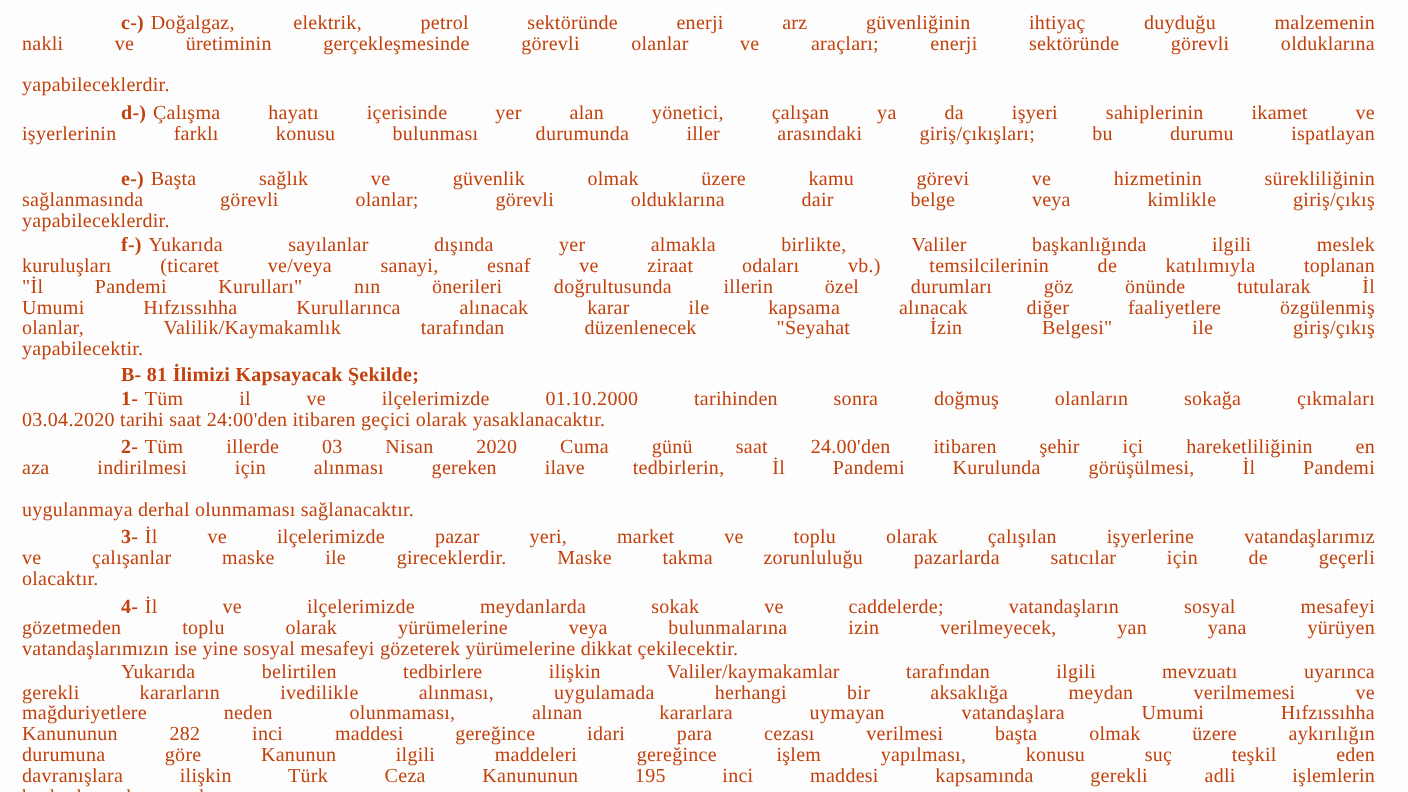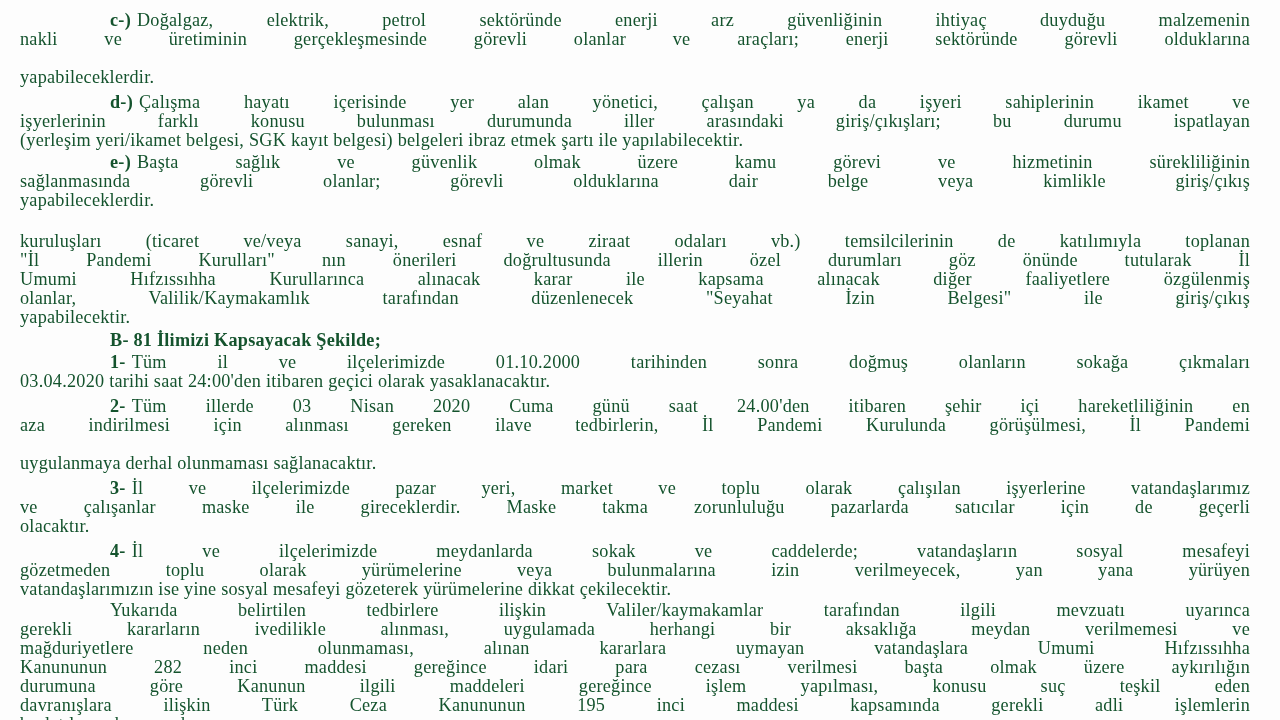--- a/index.html
+++ b/index.html
@@ -1,21 +1,21 @@
 <!DOCTYPE html>
 <html><head>
 <meta charset="utf-8">
 <style>
   html, body { margin: 0; padding: 0; background: #ffffff; }
   body { width: 1280px; height: 720px; overflow: hidden; position: relative; }
   .page {
     position: absolute; left: 0; top: 0; width: 1280px; height: 720px;
     background: #fdfdfd;
     font-family: "Liberation Serif", "DejaVu Serif", serif;
-    color: #14532d;
+    color: #c2410c;
     font-size: 18.2px;
     filter: blur(0.35px);
   }
   .line {
     position: absolute;
     left: 20px;
     width: 1230px;
     height: 20px;
     line-height: 20px;
     white-space: nowrap;
@@ -32,26 +32,26 @@
 <body>
 
 <div class="page">
 
   <div class="line first" style="top:10px"><span class="lbl">c-)</span><span>Doğalgaz, elektrik, petrol sektöründe enerji arz güvenliğinin ihtiyaç duyduğu malzemenin</span></div>
   <div class="line" style="top:29px">nakli ve üretiminin gerçekleşmesinde görevli olanlar ve araçları; enerji sektöründe görevli olduklarına</div>
   <div class="line last" style="top:67px">yapabileceklerdir.</div>
 
   <div class="line first" style="top:92px"><span class="lbl">d-)</span><span>Çalışma hayatı içerisinde yer alan yönetici, çalışan ya da işyeri sahiplerinin ikamet ve</span></div>
   <div class="line" style="top:111px">işyerlerinin farklı konusu bulunması durumunda iller arasındaki giriş/çıkışları; bu durumu ispatlayan</div>
-  <div class="line last" style="top:130px">(yerleşim yeri/ikamet belgesi, SGK kayıt belgesi) belgeleri ibraz etmek şartı ile yapılabilecektir.</div>
 
   <div class="line first" style="top:152px"><span class="lbl">e-)</span><span>Başta sağlık ve güvenlik olmak üzere kamu görevi ve hizmetinin sürekliliğinin</span></div>
   <div class="line" style="top:171px">sağlanmasında görevli olanlar; görevli olduklarına dair belge veya kimlikle giriş/çıkış</div>
   <div class="line last" style="top:190px">yapabileceklerdir.</div>
 
+  <div class="line first" style="top:212px"><span class="lbl">f-)</span><span>Yukarıda sayılanlar dışında yer almakla birlikte, Valiler başkanlığında ilgili meslek</span></div>
   <div class="line" style="top:231px">kuruluşları (ticaret ve/veya sanayi, esnaf ve ziraat odaları vb.) temsilcilerinin de katılımıyla toplanan</div>
   <div class="line" style="top:250px">"İl Pandemi Kurulları" nın önerileri doğrultusunda illerin özel durumları göz önünde tutularak İl</div>
   <div class="line" style="top:269px">Umumi Hıfzıssıhha Kurullarınca alınacak karar ile kapsama alınacak diğer faaliyetlere özgülenmiş</div>
   <div class="line" style="top:288px">olanlar, Valilik/Kaymakamlık tarafından düzenlenecek "Seyahat İzin Belgesi" ile giriş/çıkış</div>
   <div class="line last" style="top:307px">yapabilecektir.</div>
 
   <div class="line heading" style="top:330px">B- 81 İlimizi Kapsayacak Şekilde;</div>
 
   <div class="line first" style="top:352px"><span class="lbl">1-</span><span>Tüm il ve ilçelerimizde 01.10.2000 tarihinden sonra doğmuş olanların sokağa çıkmaları</span></div>
   <div class="line last" style="top:371px">03.04.2020 tarihi saat 24:00'den itibaren geçici olarak yasaklanacaktır.</div>

